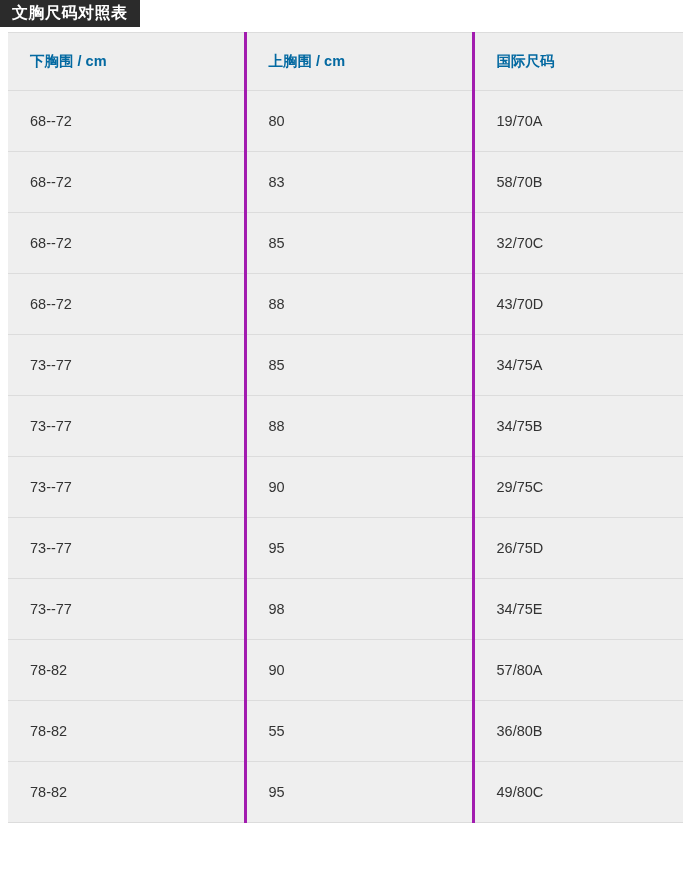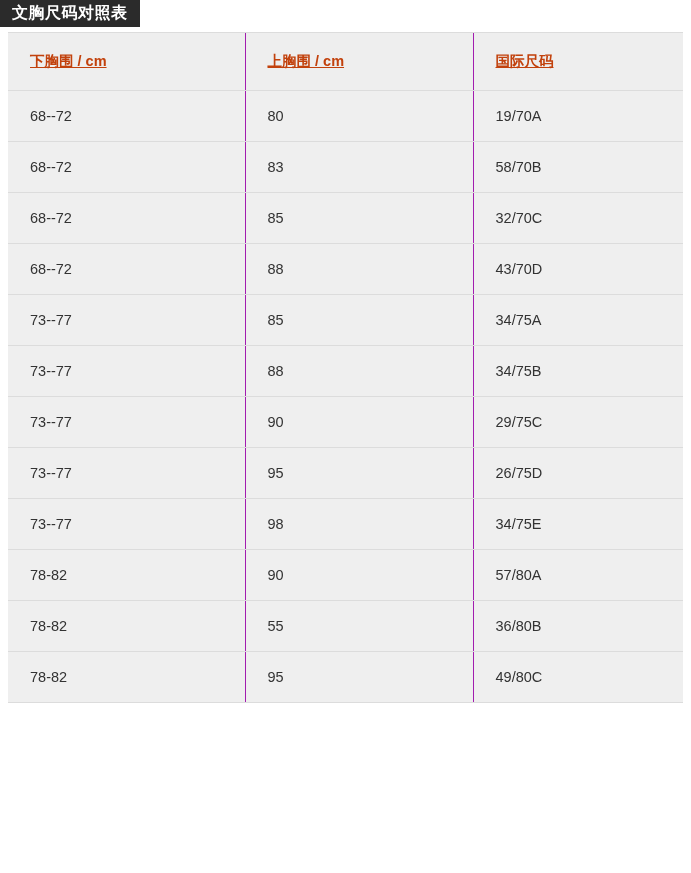--- a/index.html
+++ b/index.html
@@ -44,42 +44,41 @@
     border-collapse: collapse;
     width: 675px;
     table-layout: fixed;
   }
   table.size-table col.c1 { width: 237px; }
   table.size-table col.c2 { width: 228px; }
   table.size-table col.c3 { width: 210px; }
 
   table.size-table th {
     background: #eeeeee;
-    color: #c2410c;
+    color: #0369a1;
     font-size: 14.5px;
     font-weight: bold;
     text-align: left;
     padding: 19px 0 19px 22px;
     border: 1px solid #dcdcdc;
     border-left: none;
     border-right: none;
     height: 25px;
     box-sizing: border-box;
-    text-decoration: underline;
   }
   table.size-table th.col-sep,
   table.size-table td.col-sep {
-    border-left: 1px solid #a21caf;
+    border-left: 3px solid #a21caf;
   }
   table.size-table td {
     background: #efefef;
     color: #333333;
     font-size: 14.5px;
     padding: 0 0 0 22px;
-    height: 51px;
+    height: 61px;
     border-bottom: 1px solid #dcdcdc;
     box-sizing: border-box;
     vertical-align: middle;
   }
   table.size-table tr:first-child th {
     border-top: 1px solid #dcdcdc;
   }
 </style>
 </head>
 <body>

